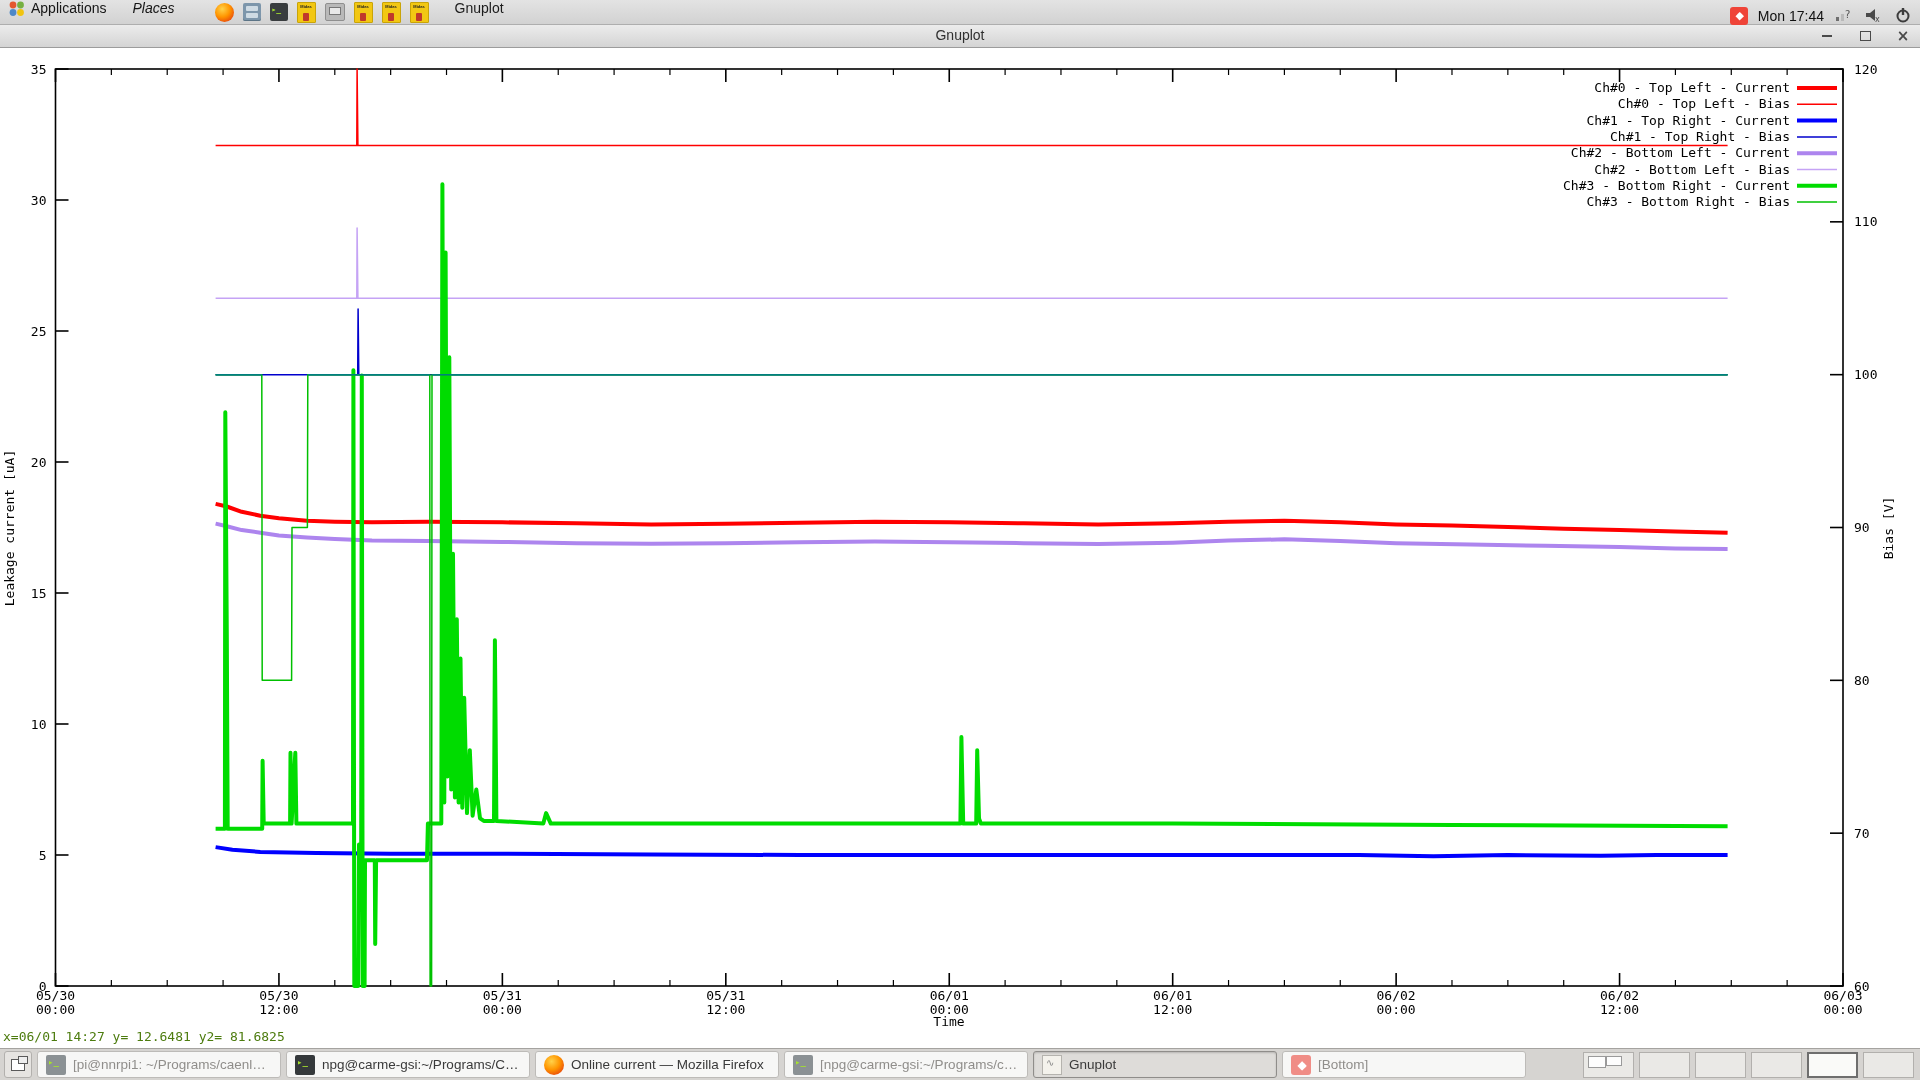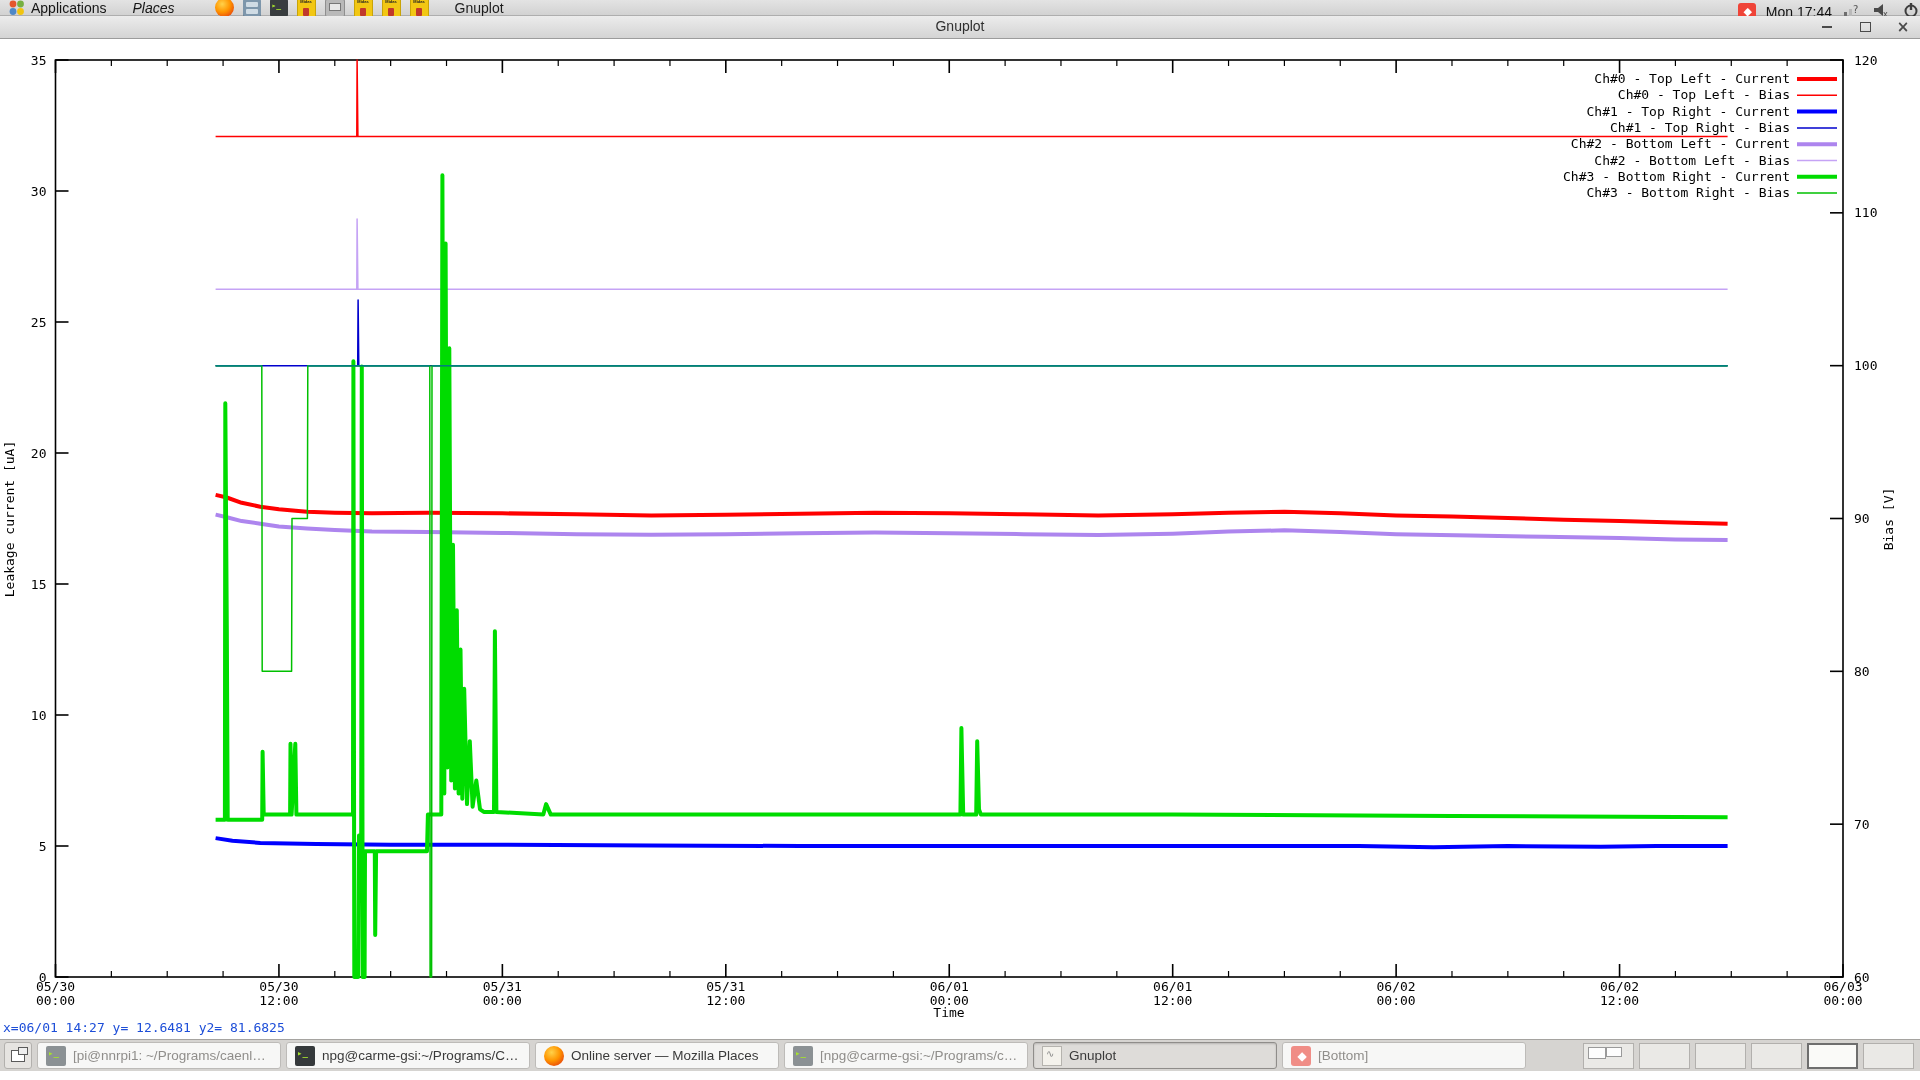--- a/index.html
+++ b/index.html
@@ -1,25 +1,25 @@
 <!DOCTYPE html>
 <html><head>
 <meta charset="utf-8">
 <style>
   html,body{margin:0;padding:0;width:1920px;height:1080px;overflow:hidden;
     font-family:"Liberation Sans",sans-serif;background:#fff;}
   
-  .top-panel{height:16px;background:linear-gradient(#e3e3e3,#d2d2d2);
-    border-bottom:1px solid #aeaeae;display:flex;align-items:center;
+  .top-panel{height:25px;background:linear-gradient(#e3e3e3,#d2d2d2);
+    border-bottom:1px solid #aeaeae;display:flex;
     font-size:14px;color:#151515;box-sizing:border-box;}
   .menu-word{padding:0 12px 0 6px;}
   .menu-word.second{padding:0 14px;font-style:italic;}
   .launchers{display:flex;align-items:center;gap:9px;margin-left:26px;}
   .panel-window-label{margin-left:26px;color:#1c1c1c;}
-  .panel-right{margin-left:auto;display:flex;align-items:center;gap:10px;padding-right:0;margin-top:8px;}
+  .panel-right{margin-left:auto;display:flex;align-items:center;gap:10px;padding-right:8px;margin-top:8px;}
   .clock{font-size:14px;color:#111;}
   .ic{display:inline-block;position:relative;}
   .ic-menu{width:17px;height:17px;margin-left:8px;}
   .ic-ff{width:19px;height:19px;border-radius:50%;
     background:radial-gradient(circle at 38% 32%,#ffd24a 0%,#ff9500 45%,#e3360f 90%);}
   .ic-cab{width:18px;height:18px;border-radius:2px;background:#7d96ab;
     box-shadow:inset 0 -1px 0 #5c7486;}
   .ic-cab::before,.ic-cab::after{content:"";position:absolute;left:3px;right:3px;height:5px;
     background:#cfdbe4;border-radius:1px;}
   .ic-cab::before{top:3px}.ic-cab::after{bottom:3px}
@@ -40,21 +40,21 @@
   .titlebar .title{position:absolute;left:0;right:0;top:2px;text-align:center;
     font-size:14px;color:#2f2f2f;}
   .win-btns{position:absolute;right:6px;top:0;height:100%;display:flex;align-items:center;gap:16px;}
   .wbtn{width:22px;height:18px;display:flex;align-items:center;justify-content:center;color:#4a4a4a;cursor:default;}
   .wbtn .bar{width:10px;border-bottom:2px solid #4a4a4a;display:inline-block;}
   .wbtn .box{width:9px;height:8px;border:1.5px solid #4a4a4a;display:inline-block;}
   .wbtn.close{font:bold 15px "DejaVu Sans",sans-serif;}
   
   .plot-region{position:relative;height:1000px;background:#fff;}
   .plot-region svg{position:absolute;left:0;top:0;}
-  .status-line{position:absolute;left:3px;top:981px;font:13px "DejaVu Sans Mono",monospace;color:#1d4ed8;}
+  .status-line{position:absolute;left:3px;top:981px;font:13px "DejaVu Sans Mono",monospace;color:#4d7c0f;}
   
   .taskbar{height:32px;background:#d6d4d1;border-top:1px solid #a5a3a0;display:flex;
     align-items:stretch;gap:5px;padding:2px 4px;box-sizing:border-box;}
   .show-desktop{flex:0 0 26px;background:#e6e4e1;border:1px solid #b2b0ad;border-radius:3px;
     display:flex;align-items:center;justify-content:center;}
   .sd-ic{width:12px;height:10px;border:1.5px solid #5a5a5a;position:relative;background:#fff;}
   .sd-ic::before{content:"";position:absolute;right:-4px;top:-4px;width:8px;height:6px;border:1.5px solid #5a5a5a;background:#eee;}
   .task-btn{flex:0 0 244px;background:#f7f7f6;border:1px solid #bdbbb8;border-radius:3px;
     display:flex;align-items:center;gap:7px;padding:0 8px;font-size:13.5px;color:#3a3a3a;
     overflow:hidden;white-space:nowrap;box-sizing:border-box;}
@@ -301,21 +301,21 @@
 <div class="task-btn minimized">
       <span class="t-ic t-term"></span>
       <span class="lbl">[pi@nnrpi1: ~/Programs/caenlogg…</span>
     </div>
     <div class="task-btn">
       <span class="t-ic t-term"></span>
       <span class="lbl">npg@carme-gsi:~/Programs/CAR…</span>
     </div>
     <div class="task-btn">
       <span class="t-ic t-ff"></span>
-      <span class="lbl">Online server — Mozilla Places</span>
+      <span class="lbl">Online current — Mozilla Firefox</span>
     </div>
     <div class="task-btn minimized">
       <span class="t-ic t-term"></span>
       <span class="lbl">[npg@carme-gsi:~/Programs/caen…</span>
     </div>
     <div class="task-btn active">
       <span class="t-ic t-gnuplot"></span>
       <span class="lbl">Gnuplot</span>
     </div>
     <div class="task-btn minimized">

